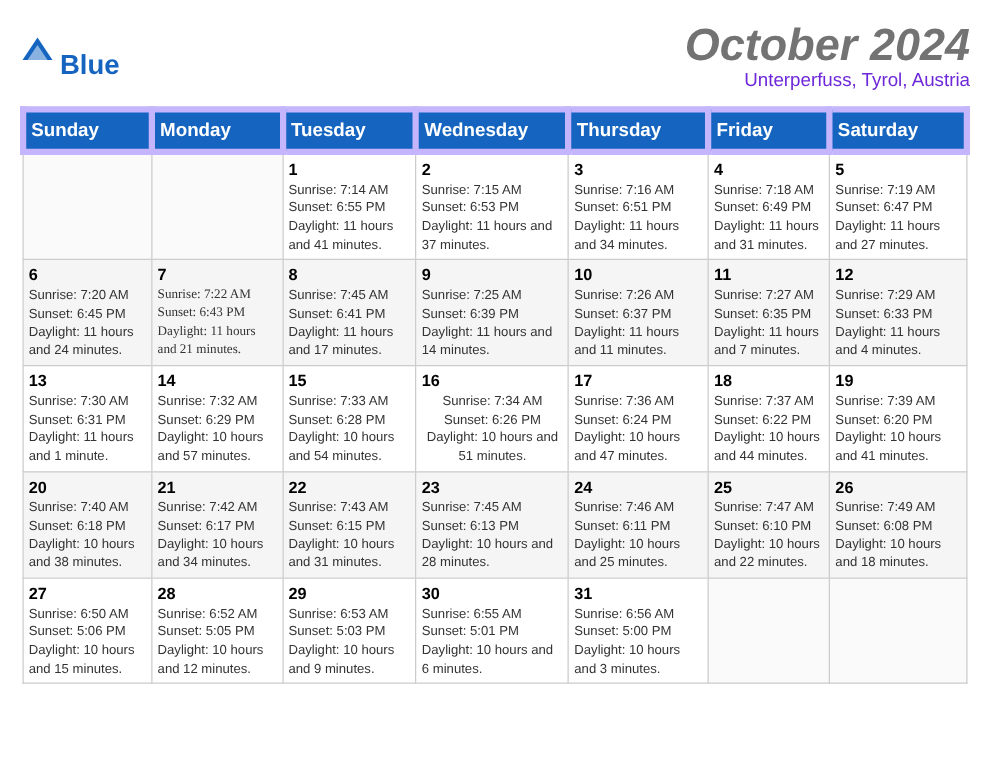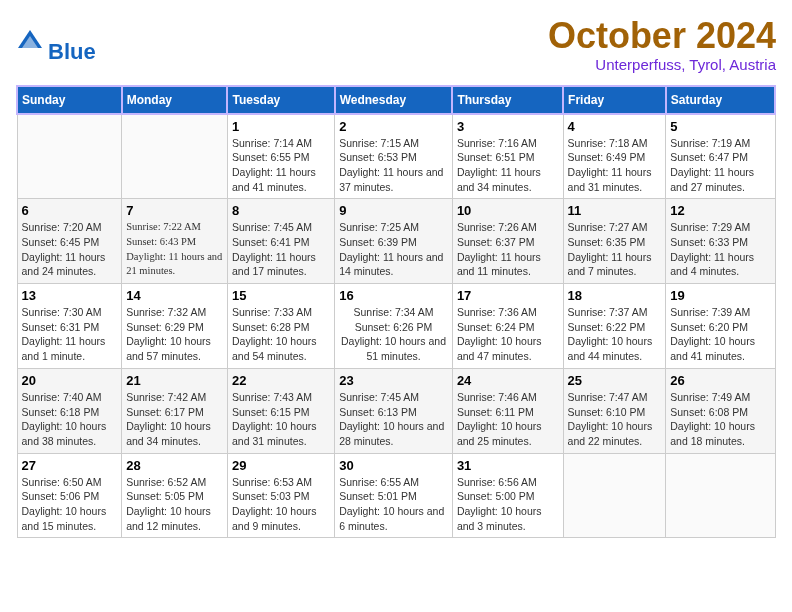--- a/index.html
+++ b/index.html
@@ -31,40 +31,41 @@
     .logo-icon {
       width: 28px;
       height: 28px;
     }
     .title-block {
       text-align: right;
     }
     .month-title {
       font-size: 36px;
       font-weight: bold;
-      color: #a16207;
+      color: #737373;
       line-height: 1.1;
+      font-style: italic;
     }
     .subtitle {
       font-size: 15px;
       color: #6d28d9;
     }
     table {
       width: 100%;
       border-collapse: collapse;
       font-size: 11px;
     }
     thead tr th {
       background-color: #1565c0;
       color: #fff;
       padding: 6px 4px;
       text-align: left;
-      font-size: 12px;
+      font-size: 15px;
       font-weight: bold;
-      border: 2px solid #c4b5fd;
+      border: 5px solid #c4b5fd;
     }
     tbody tr td {
       border: 1px solid #ccc;
       vertical-align: top;
       padding: 4px 4px;
       min-height: 80px;
       background: #fff;
     }
     tbody tr:nth-child(even) td {
       background: #f5f5f5;

